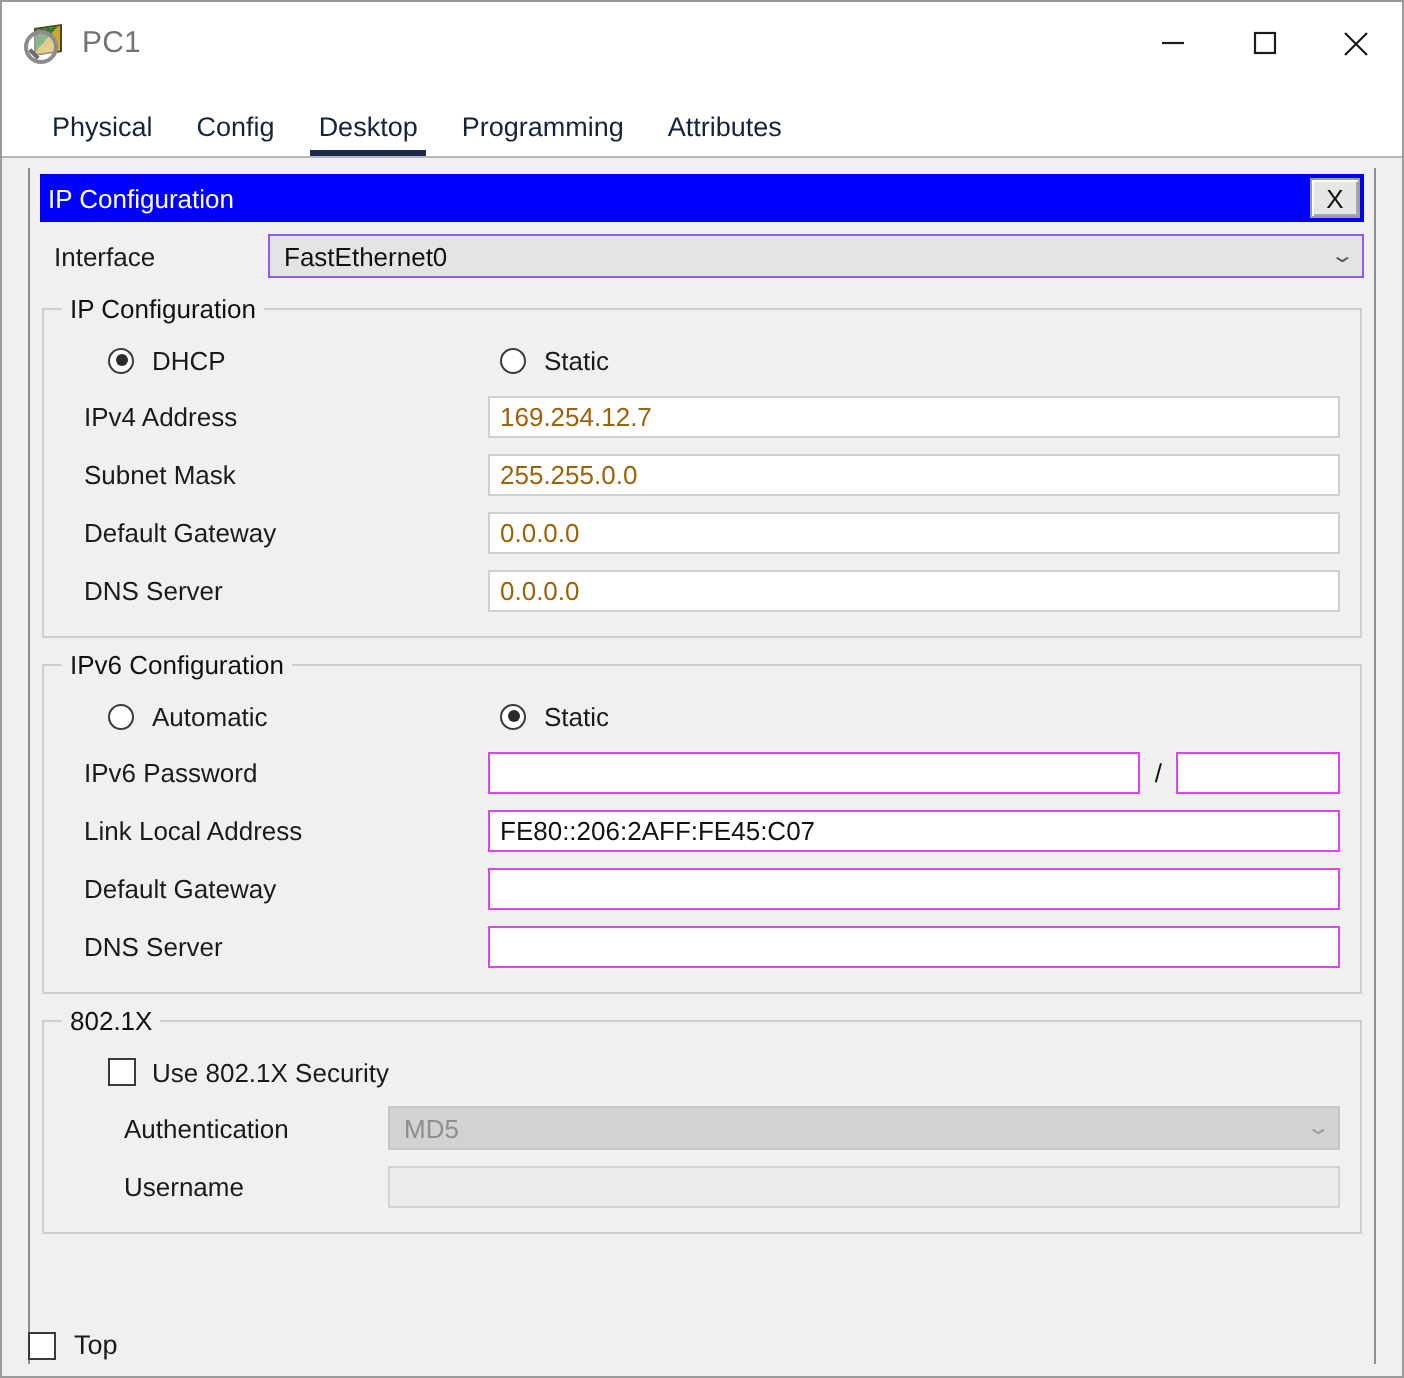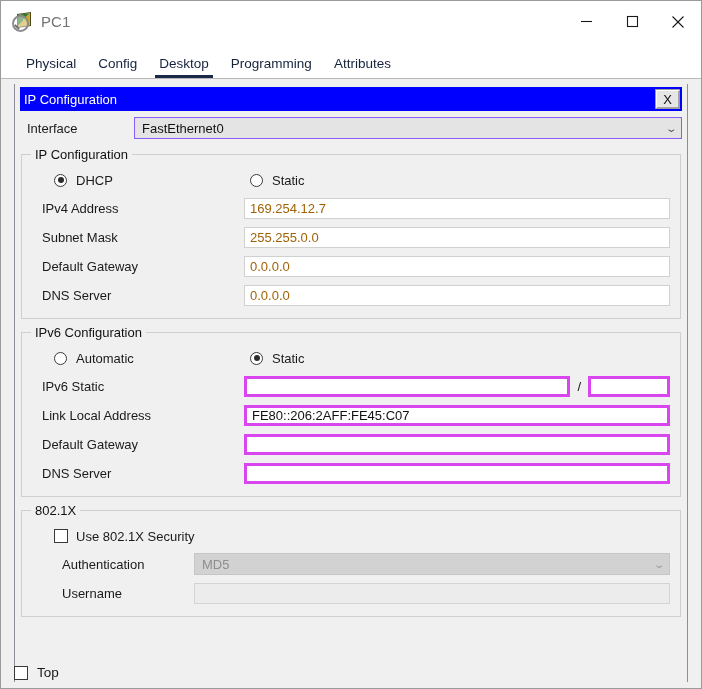--- a/index.html
+++ b/index.html
@@ -230,21 +230,21 @@
     width: 212px;
     font-size: 13px;
     padding-left: 10px;
     box-sizing: border-box;
   }
   .fld {
     flex: 1;
     height: 21px;
     box-sizing: border-box;
     background: #ffffff;
-    border: 3px solid #d946ef;
+    border: 1px solid #d946ef;
     display: flex;
     align-items: center;
     padding: 0 5px;
     font-size: 13px;
     color: #111;
   }
   .fld.disabled {
     border: 1px solid #d0d0d0;
     color: #a16207;
   }
@@ -436,21 +436,21 @@
               <span class="radio"></span>
               <span>Automatic</span>
             </div>
             <div class="radio-opt">
               <span class="radio on"></span>
               <span>Static</span>
             </div>
           </div>
 
           <div class="row">
-            <div class="lbl">IPv6 Static</div>
+            <div class="lbl">IPv6 Password</div>
             <div class="ipv6-split">
               <div class="fld main"></div>
               <span class="slash">/</span>
               <div class="fld prefix"></div>
             </div>
           </div>
           <div class="row">
             <div class="lbl">Link Local Address</div>
             <div class="fld">FE80::206:2AFF:FE45:C07</div>
           </div>

